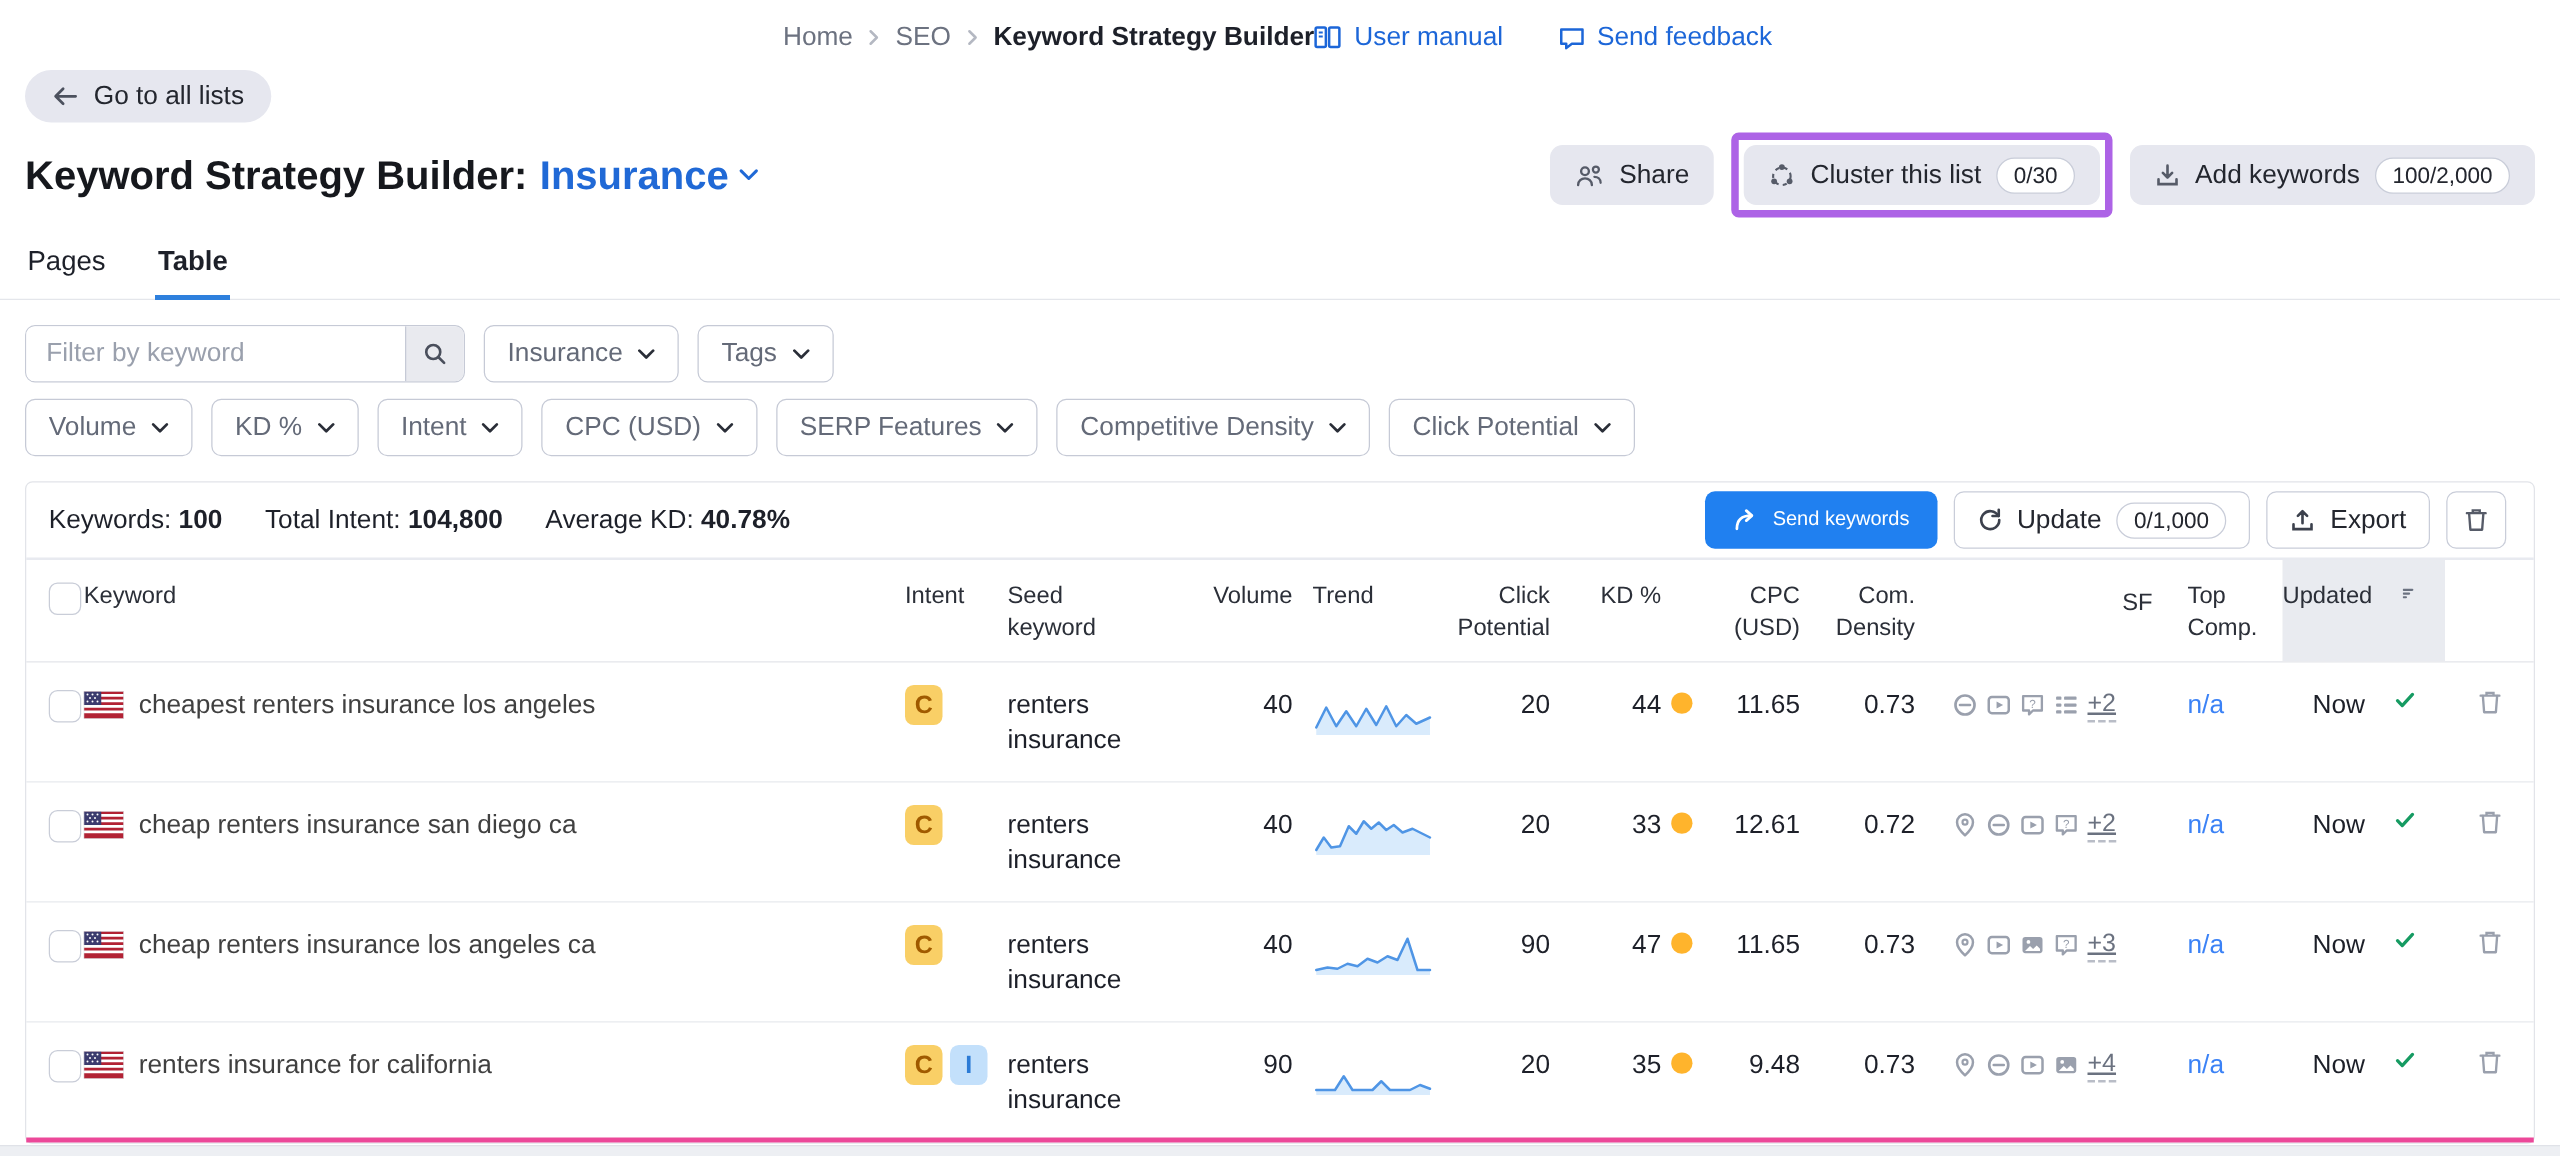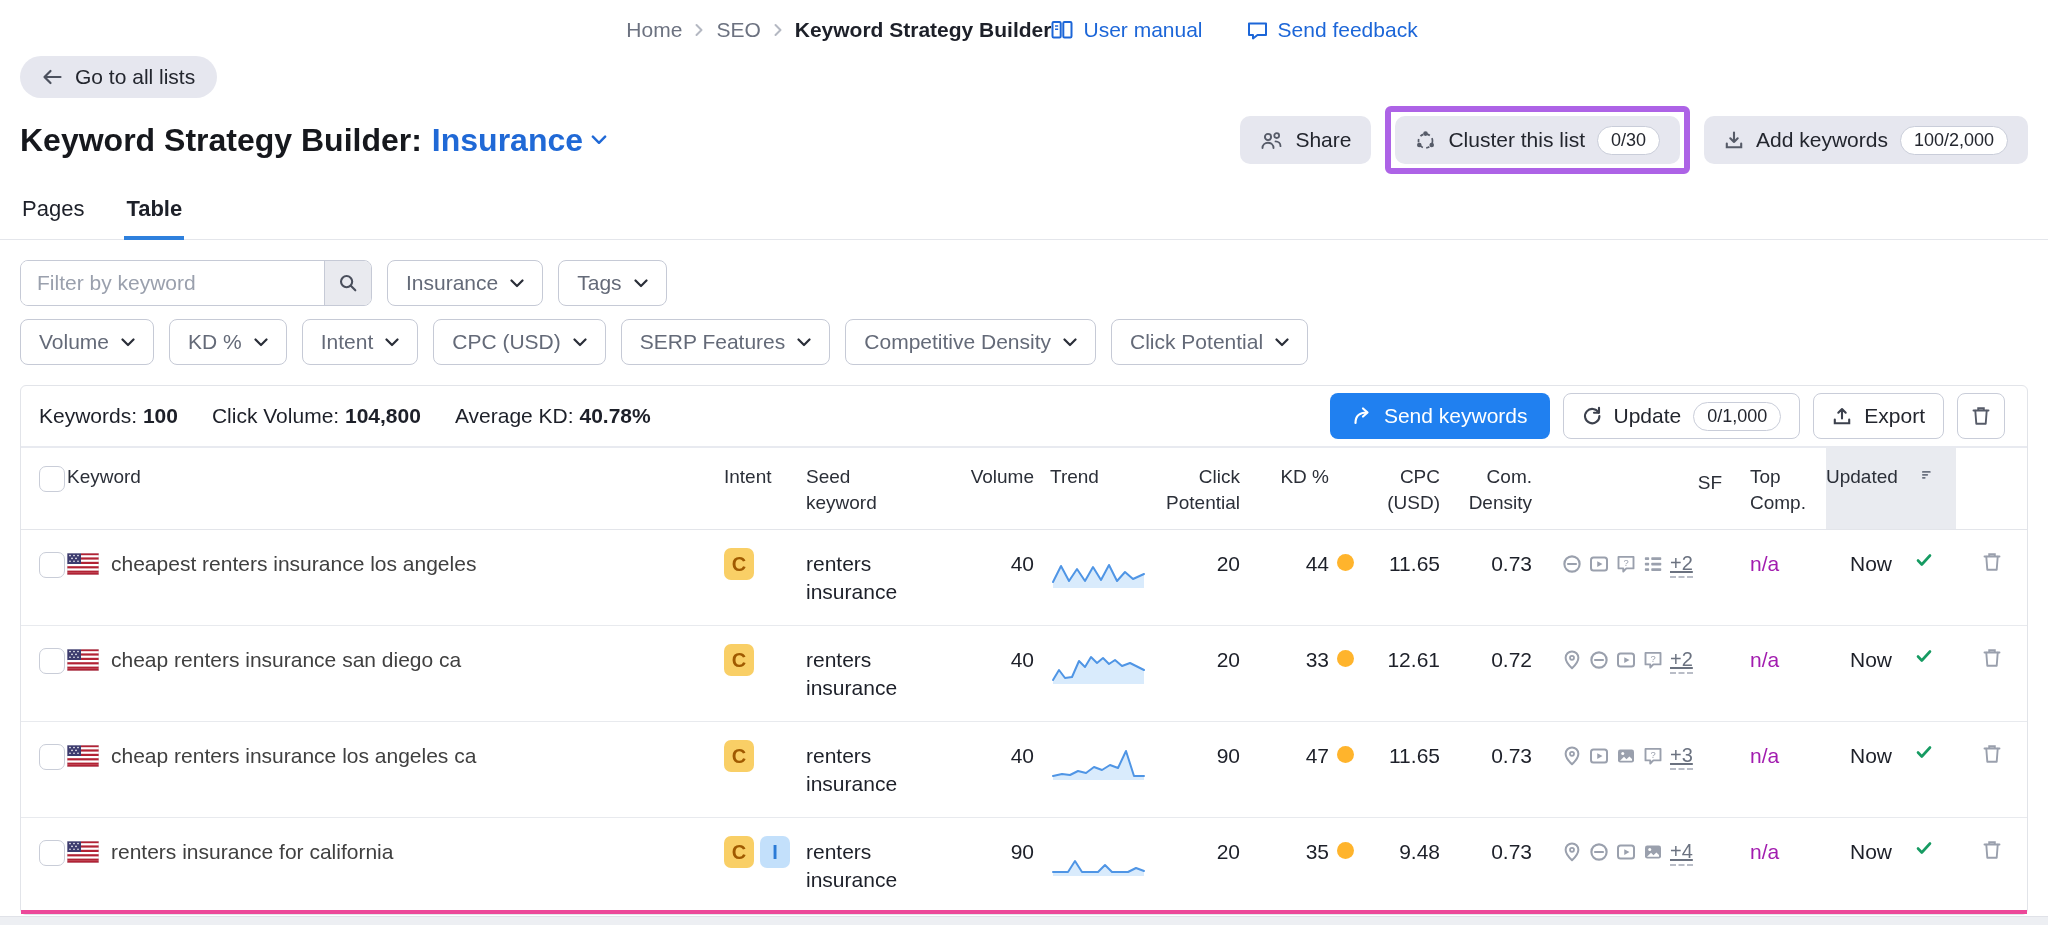--- a/index.html
+++ b/index.html
@@ -47,21 +47,21 @@
   .drop svg { color:#2a2e38; }
   .filters2 { display:flex; align-items:center; gap:15px; padding:13px 20px 0; }
 
   
   .panel { margin:20px 20px 0; border:1px solid #e2e4e9; border-radius:6px; }
   .statsrow { display:flex; justify-content:space-between; align-items:center; height:62px; padding:0 22px 0 18px; border-bottom:2px solid #e8eaf0; }
   .stats { display:flex; align-items:center; gap:34px; font-size:21px; color:#1d2029; }
   .stat b { font-weight:bold; }
   .actions { display:flex; align-items:center; gap:13px; }
   .btn-primary { display:inline-flex; align-items:center; gap:12px; background:#2080f0; color:#fff; border:none; border-radius:8px;
-    height:46px; padding:0 22px; font-size:21px; cursor:pointer; font-family:inherit; }
+    height:46px; padding:0 22px; font-size:16px; cursor:pointer; font-family:inherit; }
   .btn-line { display:inline-flex; align-items:center; gap:12px; background:#fff; border:1px solid #c9cdd9; border-radius:8px;
     height:46px; padding:0 18px; font-size:21px; color:#23262e; cursor:pointer; font-family:inherit; }
   .btn-line svg { color:#3c414d; }
   .btn-icon { width:48px; height:46px; background:#fff; border:1px solid #c9cdd9; border-radius:8px; display:inline-flex; align-items:center; justify-content:center; cursor:pointer; color:#565b68; }
 
   
   .trow { display:grid; grid-template-columns:46px 649px 84px 148px 88px 128px 100px 104px 96px 92px 184px 86px 130px 71px; }
   .thead { border-bottom:1px solid #e3e5ea; }
   .th { font-size:19px; color:#2b2f38; padding-top:16px; padding-bottom:14px; line-height:1.35; }
   .cell { font-size:21px; color:#1d2029; padding-top:20px; line-height:1.3; }
@@ -91,21 +91,21 @@
   .c-cp { text-align:right; padding-right:24px; }
   .c-kd { display:flex; justify-content:flex-end; gap:8px; padding-right:14px; }
   .kdot { width:17px; height:17px; border-radius:50%; background:#ffb42c; margin-top:4px; flex:0 0 auto; }
   .th.c-kd { padding-right:39px; }
   .c-cpc { text-align:right; padding-right:24px; }
   .c-den { text-align:right; padding-right:24px; }
   .c-sf { display:flex; align-items:center; gap:7px; padding-left:6px; padding-top:22px !important; align-items:flex-start; }
   .sfi { width:20px; height:20px; color:#9aa0ad; flex:0 0 auto; margin-top:2px; }
   .sfmore { color:#6b7280; font-size:20px; text-decoration:underline; cursor:pointer; border-bottom:2px dashed #b9bdc7; padding-bottom:2px; line-height:1.1; }
   .th.c-sf { text-align:right; padding-right:18px; display:block; }
-  .c-top { padding-left:10px; color:#a21caf; }
+  .c-top { padding-left:10px; color:#3b82f6; }
   .th.c-top { color:#2b2f38; }
   .c-upd { display:flex; justify-content:flex-end; align-items:flex-start; gap:24px; padding-right:24px; }
   .th.c-upd { background:#e9ebf0; cursor:pointer; }
   .th.c-upd .sorticon { margin-top:5px; color:#6b7280; }
   .updcheck { color:#169b62; margin-top:3px; }
   .c-del { display:flex; justify-content:center; color:#9aa0ad; }
   .c-del svg { cursor:pointer; margin-top:2px; }
 
   .bottomstrip { position:absolute; left:0; right:0; bottom:0; height:9px; background:#edeff3; border-top:1px solid #e0e2e8; }
 </style>
@@ -381,21 +381,21 @@
         <svg width="14" height="9">
           <use href="#i-chevD"></use>
         </svg>
       </button>
   </div>
 
   <div class="panel">
     <div class="statsrow">
       <div class="stats">
         <span class="stat"><span>Keywords:</span> <b>100</b></span>
-        <span class="stat"><span>Click Volume:</span> <b>104,800</b></span>
+        <span class="stat"><span>Total Intent:</span> <b>104,800</b></span>
         <span class="stat"><span>Average KD:</span> <b>40.78%</b></span>
       </div>
       <div class="actions">
         <button class="btn-primary">
           <svg width="20" height="20">
               <use href="#i-send"></use>
             </svg>
           <span>Send keywords</span>
         </button>
         <button class="btn-line">

